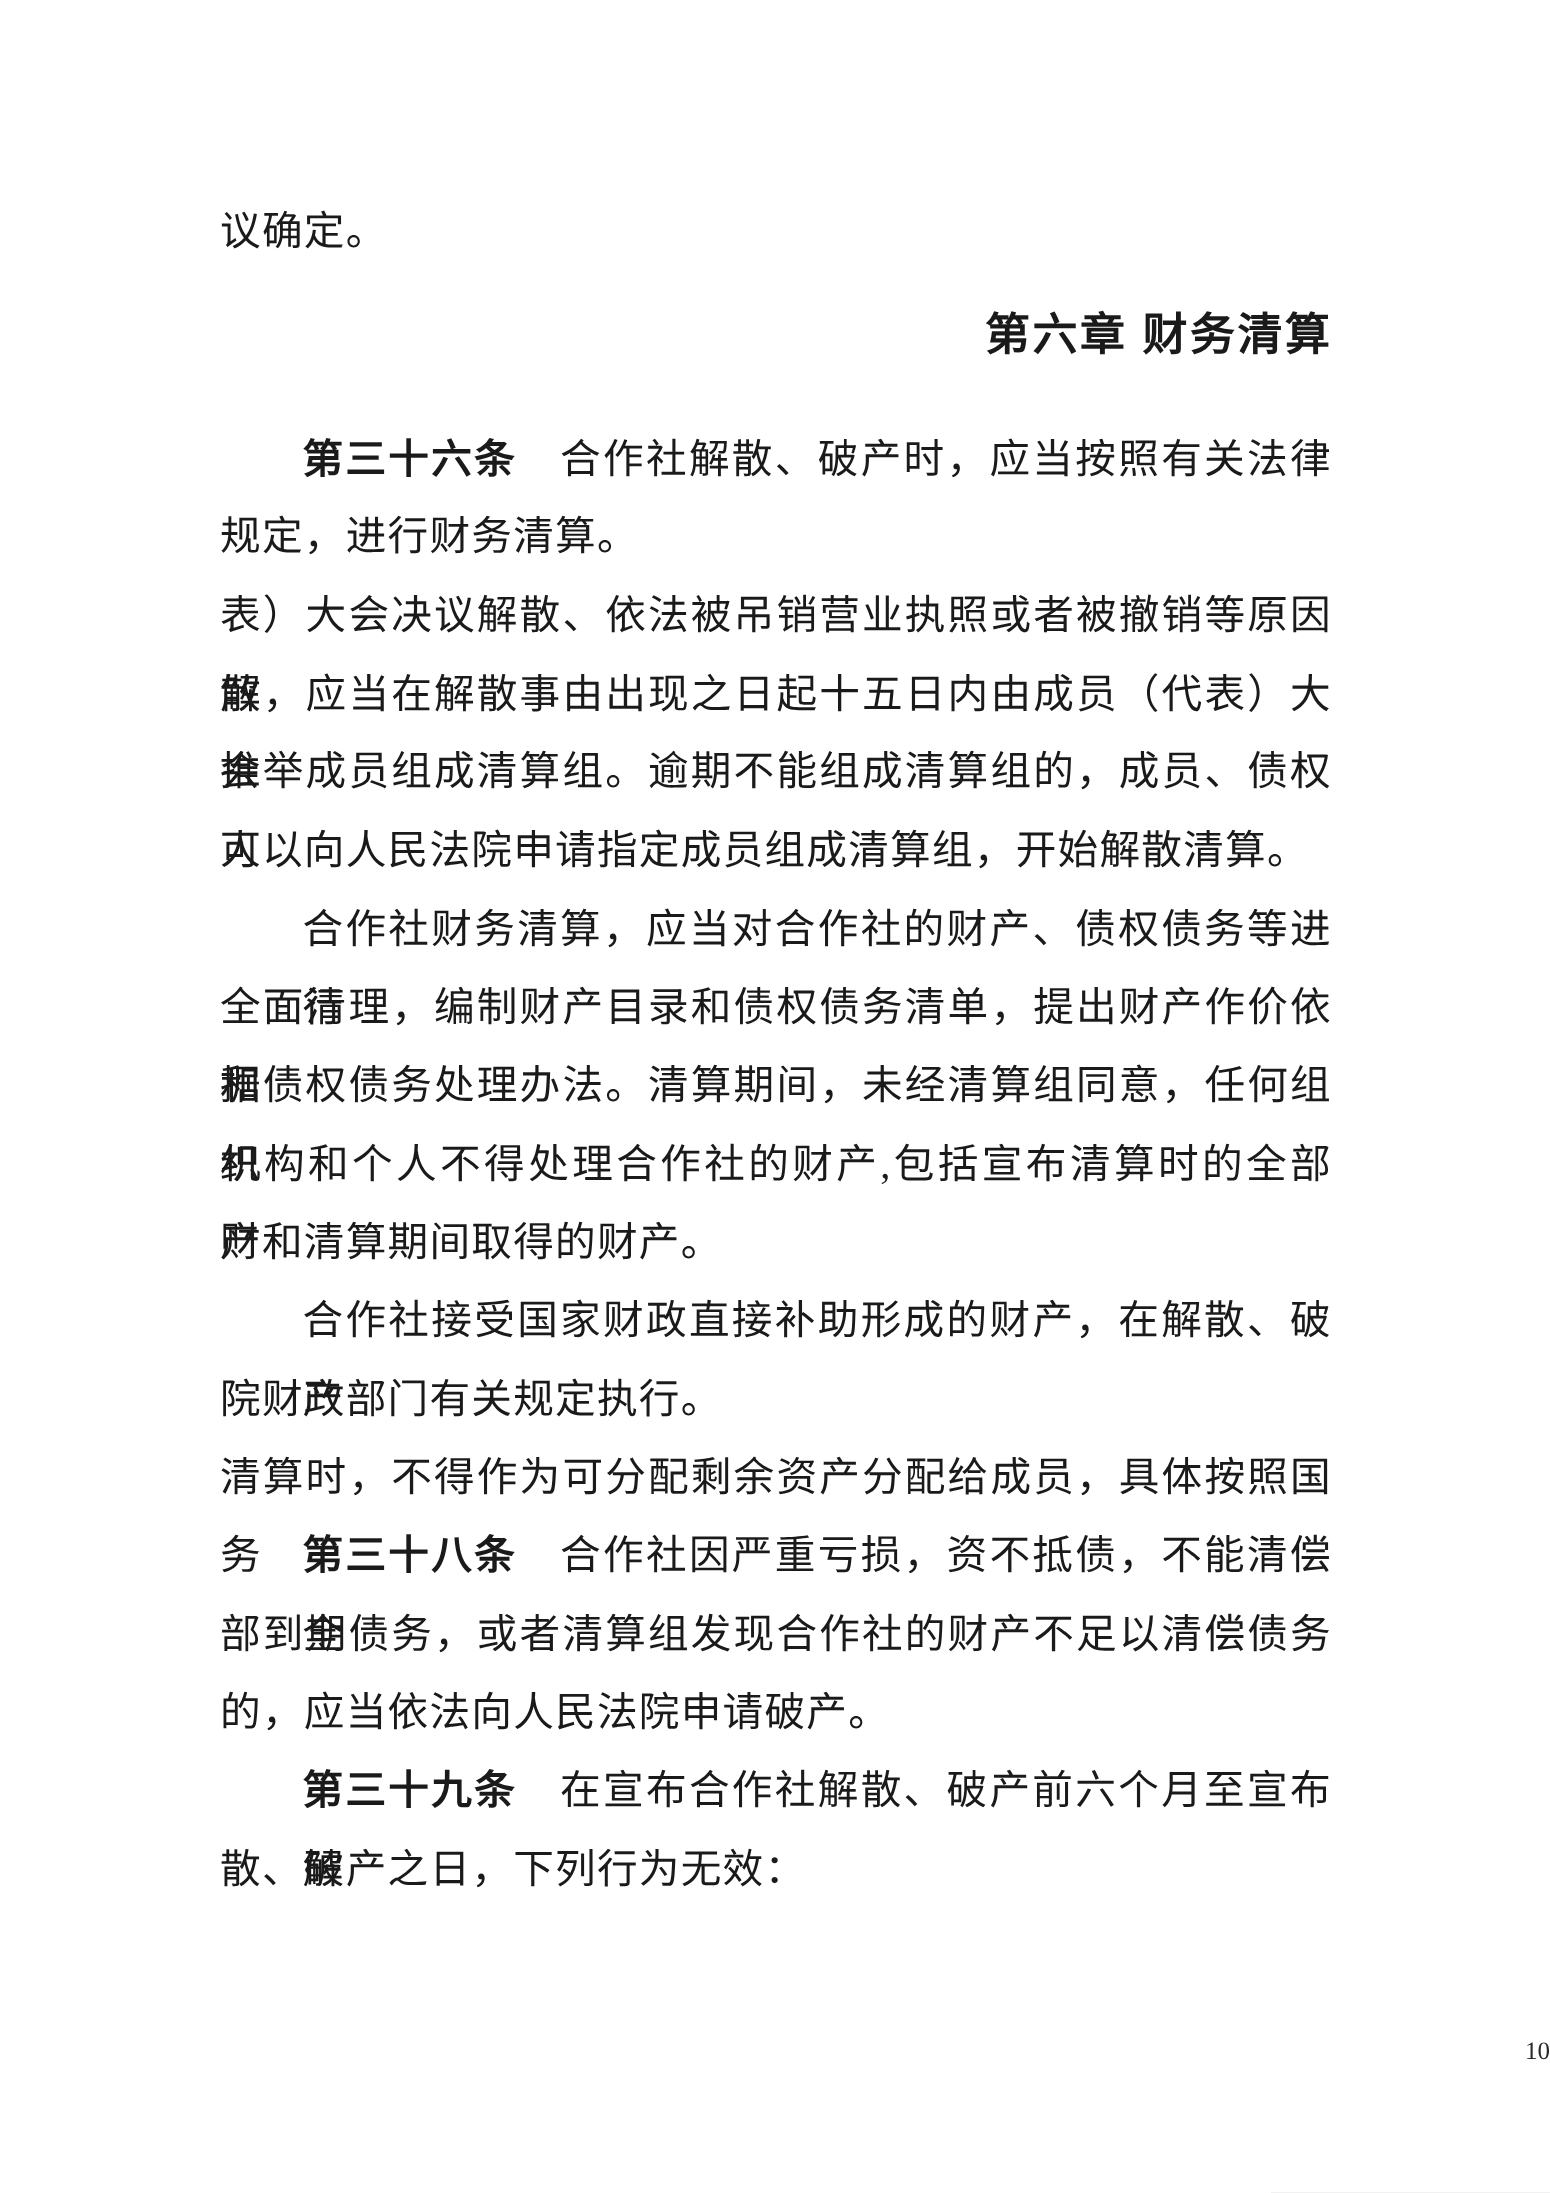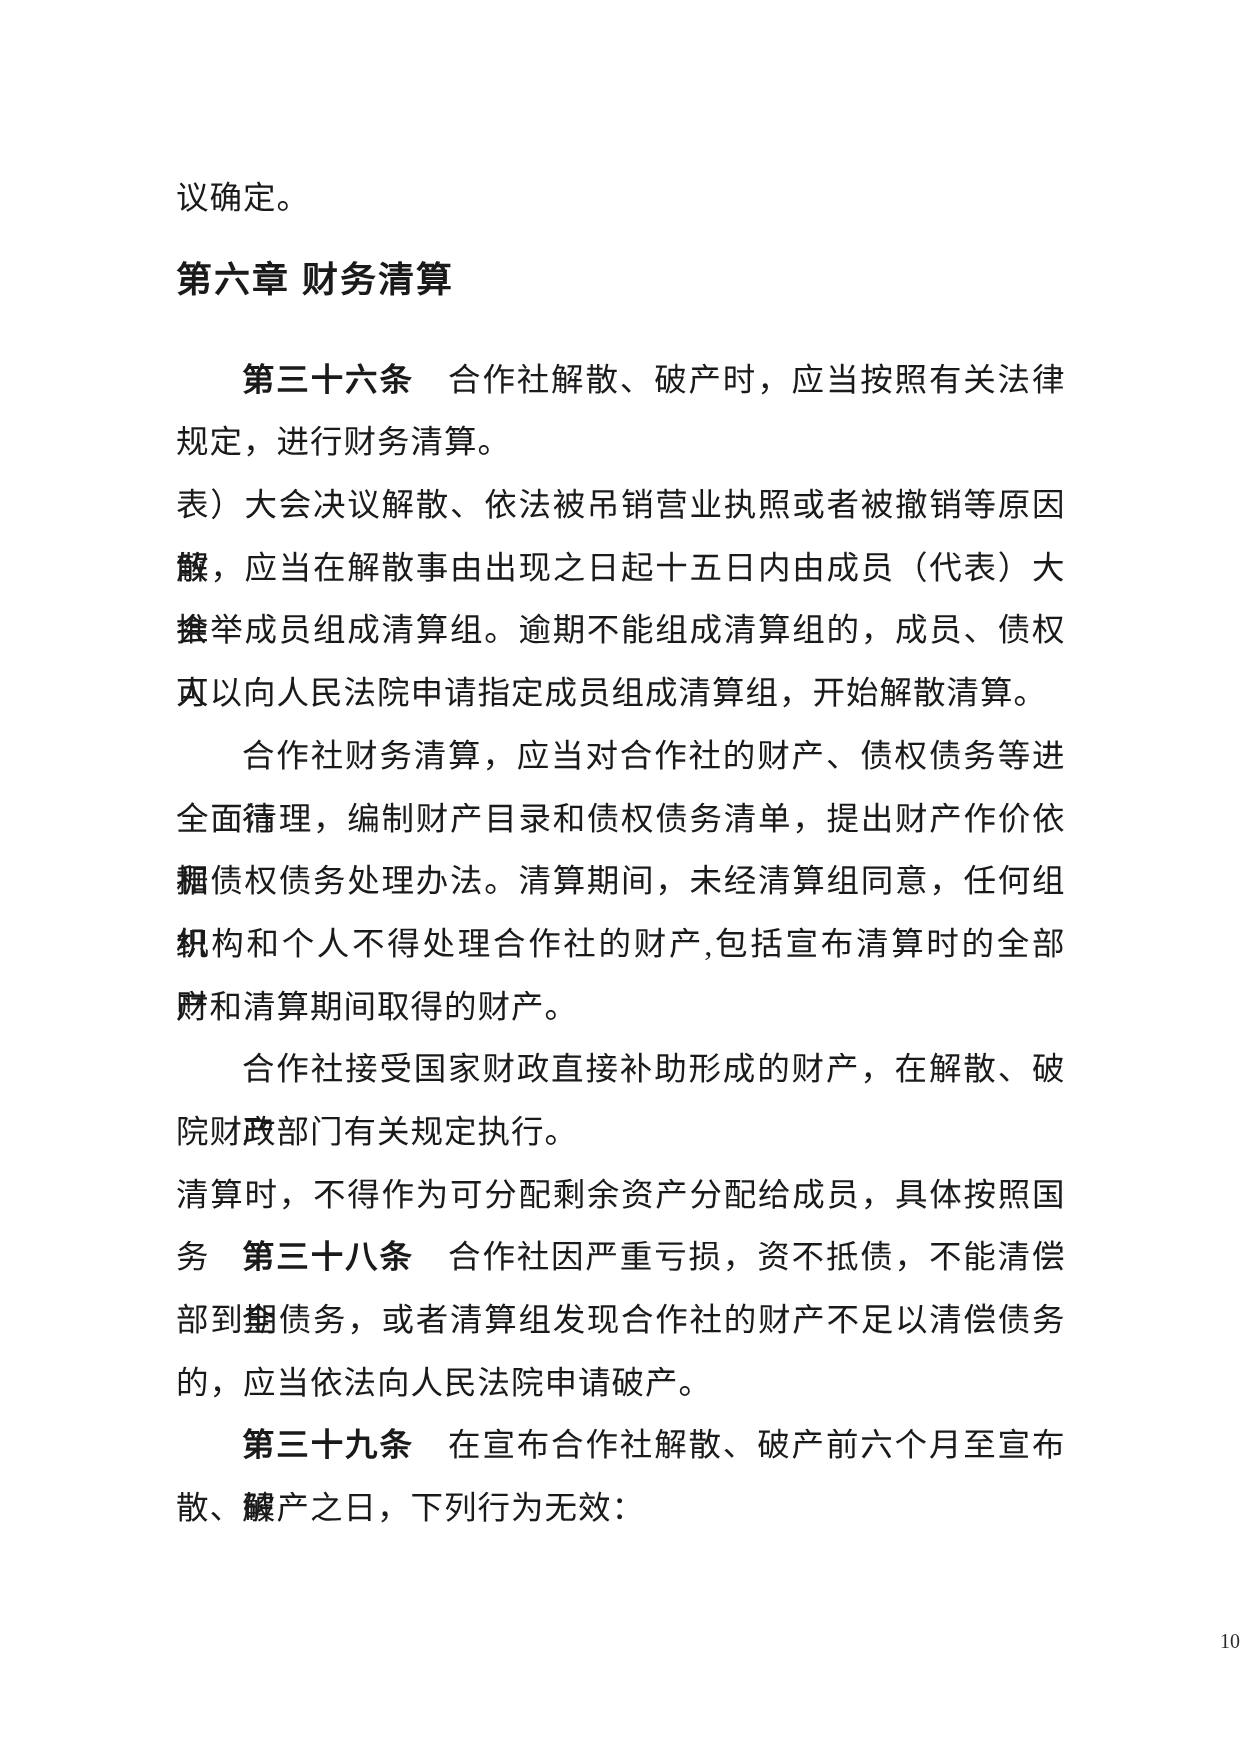--- a/index.html
+++ b/index.html
@@ -14,21 +14,21 @@
     height: 1754px;
     margin: 0 auto;
     background: var(--bg);
     overflow: hidden;
     font-family: "Liberation Serif", "DejaVu Serif", serif;
     color: var(--ink);
   }
   .textblock {
     position: absolute;
     left: 176px;
-    top: 12px;
+    top: 0;
     width: 890px;
   }
   .line {
     font-size: 32.5px;
     height: 62.7px;
     line-height: 62.7px;
     letter-spacing: 1px;
     white-space: nowrap;
     color: var(--ink);
   }
@@ -38,21 +38,21 @@
     text-align-last: justify;
     text-justify: inter-character;
     letter-spacing: 1.5px;
   }
   .indent { padding-left: 66px; }
   .cont { margin-top: 155px; }
   .chapter {
     margin-top: 15px;
     height: 70px;
     line-height: 70px;
-    text-align: left;
+    text-align: right;
     font-family: "Liberation Sans", "DejaVu Sans", sans-serif;
     font-weight: bold;
     font-size: 36px;
     letter-spacing: 2px;
     color: var(--ink);
   }
   .first-after-heading { margin-top: 34px; }
   .art { font-weight: bold; }
   .pagenum {
     position: absolute;

